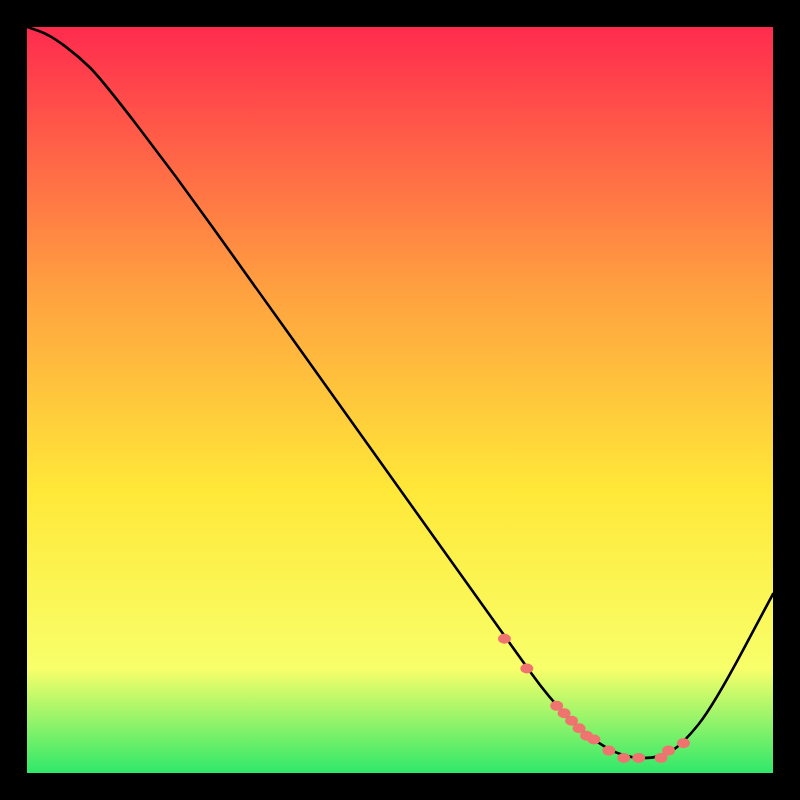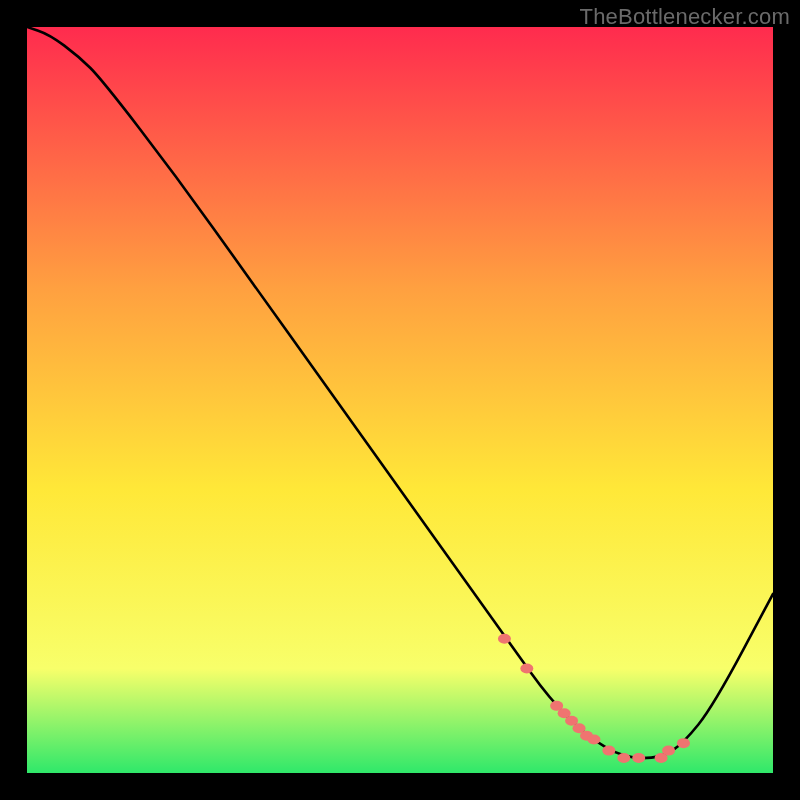--- a/index.html
+++ b/index.html
@@ -59,14 +59,13 @@
         <ellipse cx="559.5" cy="708.7" rx="6.5" ry="5" fill="#ef7470"></ellipse>
         <ellipse cx="566.96" cy="712.43" rx="6.5" ry="5" fill="#ef7470"></ellipse>
         <ellipse cx="581.88" cy="723.62" rx="6.5" ry="5" fill="#ef7470"></ellipse>
         <ellipse cx="596.8000000000001" cy="731.08" rx="6.5" ry="5" fill="#ef7470"></ellipse>
         <ellipse cx="611.7199999999999" cy="731.08" rx="6.5" ry="5" fill="#ef7470"></ellipse>
         <ellipse cx="634.1" cy="731.08" rx="6.5" ry="5" fill="#ef7470"></ellipse>
         <ellipse cx="641.56" cy="723.62" rx="6.5" ry="5" fill="#ef7470"></ellipse>
         <ellipse cx="656.48" cy="716.16" rx="6.5" ry="5" fill="#ef7470"></ellipse>
       </g>
   </svg>
-  <div class="watermark">TheBottlenecker.com</div>
 </div>
 
 </body></html>

